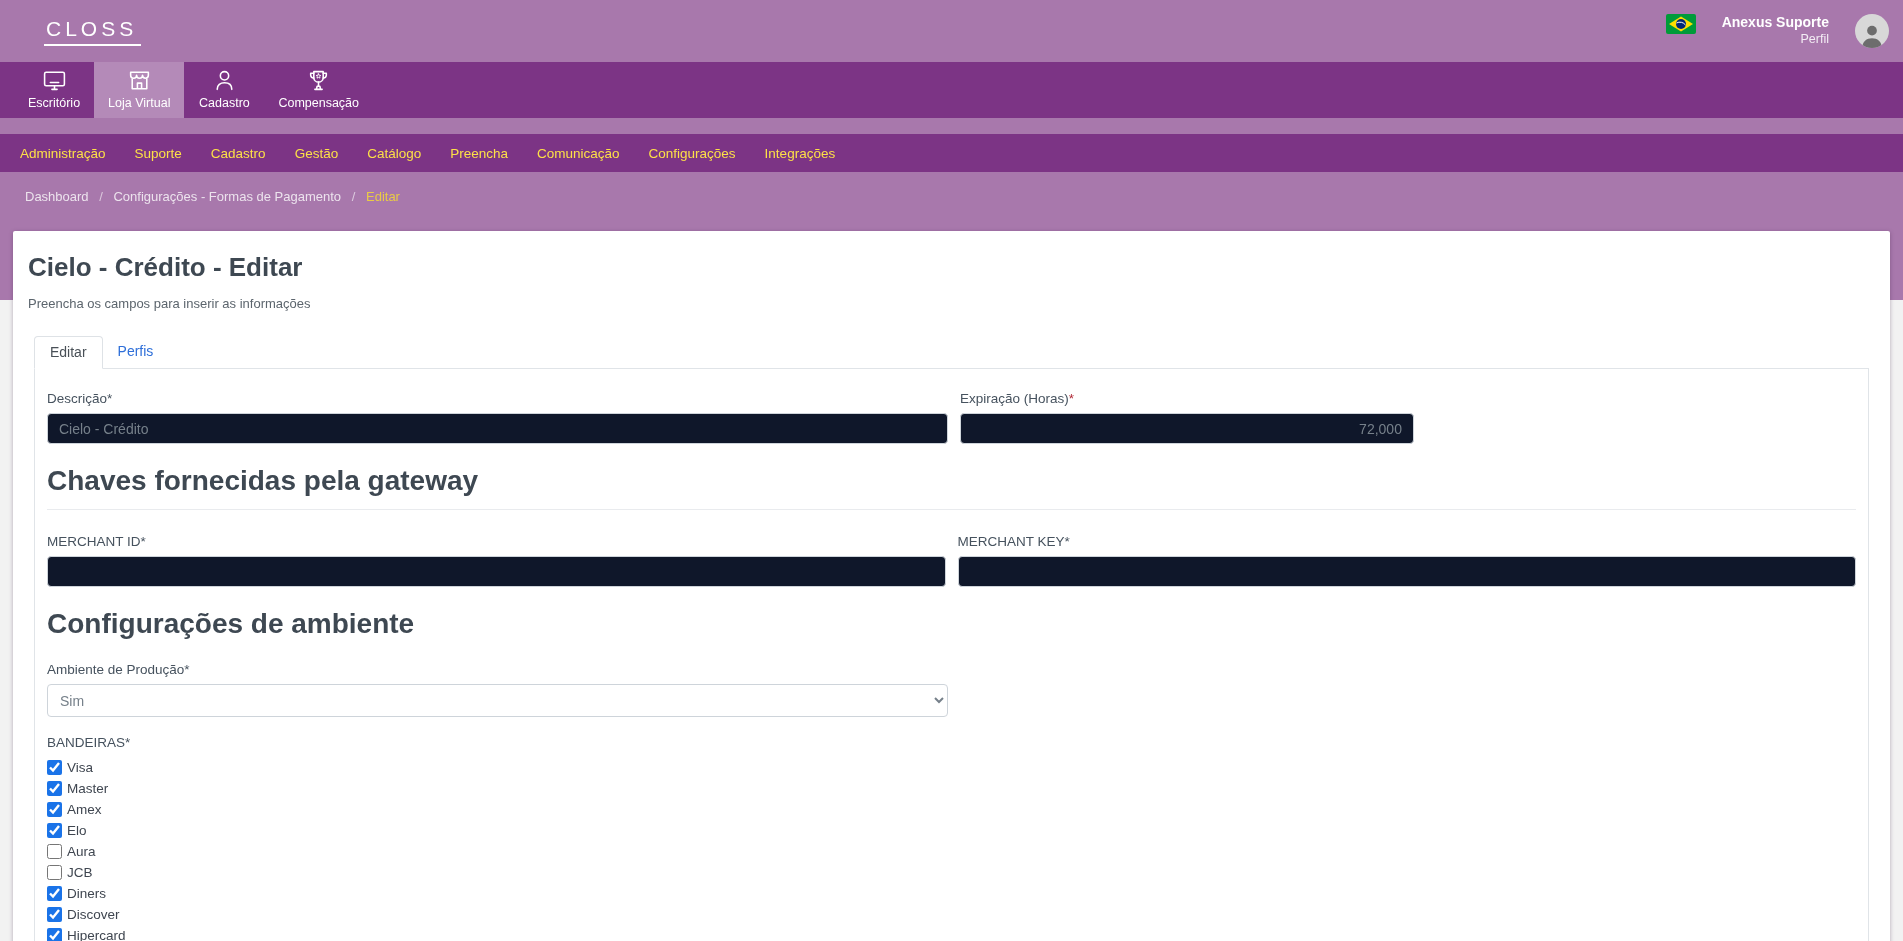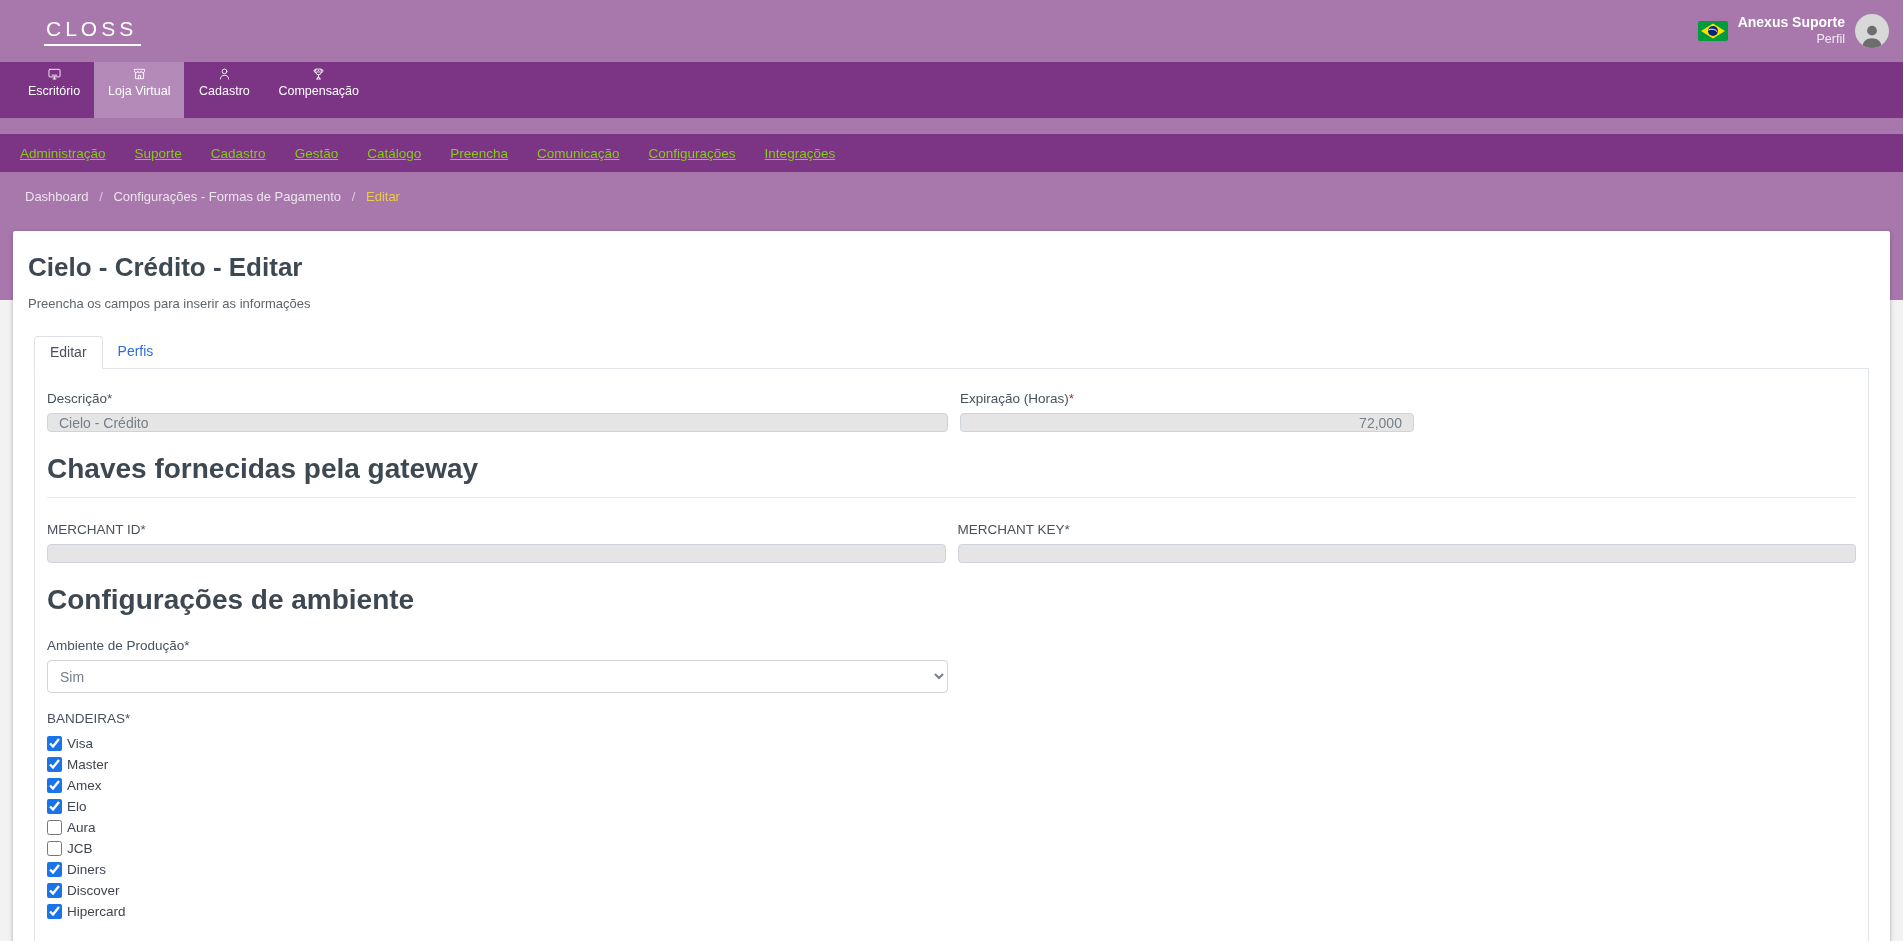--- a/index.html
+++ b/index.html
@@ -3,43 +3,43 @@
 <meta charset="utf-8">
 <style>
   * { margin:0; padding:0; box-sizing:border-box; }
   html,body { width:1903px; height:941px; overflow:hidden; background:#fff;
     font-family:"Liberation Sans","DejaVu Sans",sans-serif; }
 
   
   .topbar { height:62px; background:#a878ac; display:flex; align-items:center; }
   .logo { margin-left:44px; color:#fff; font-size:21px; font-weight:400;
     letter-spacing:4px; border-bottom:2px solid #fff; padding:0 4px 3px 2px; }
-  .top-right { margin-left:auto; margin-right:14px; display:flex; align-items:center; gap:10px; }
+  .top-right { margin-left:auto; margin-right:14px; display:flex; gap:26px; }
   .flag { width:30px; height:20px; border-radius:2px; overflow:hidden; display:block; }
   .userblock { text-align:right; color:#fff; line-height:1.25; }
   .username { font-size:14px; font-weight:bold; }
   .userlink { font-size:12.5px; color:#f3ecf4; }
   .avatar { width:34px; height:34px; border-radius:50%; background:#d8d8d8;
     display:flex; align-items:flex-end; justify-content:center; overflow:hidden; }
 
   
   .modulebar { height:56px; background:#7c3485; display:flex; align-items:stretch; padding-left:14px; }
-  .mod-tile { min-width:80px; padding:5px 14px 20px; display:flex; flex-direction:column;
+  .mod-tile { min-width:80px; padding:5px 14px 8px; display:flex; flex-direction:column;
     align-items:center; justify-content:center; gap:3px; color:#fff; cursor:pointer; }
   .mod-tile.active { background:#b48ab8; }
   .mod-tile svg { width:25px; height:25px; stroke:#fff; fill:none;
     stroke-width:1.5; stroke-linecap:round; stroke-linejoin:round; }
   .mod-label { font-size:12.5px; }
 
   .gapstrip { height:16px; background:#a878ac; }
 
   
   .menubar { height:38px; background:#7c3485; display:flex; align-items:center;
     gap:29px; padding-left:20px; }
-  .menu-item { color:#84cc16; font-size:13.5px; cursor:pointer;text-decoration:underline; }
+  .menu-item { color:#fde047; font-size:13.5px; cursor:pointer; }
 
   
   .contentband { position:relative; height:825px;
     background:linear-gradient(#a878ac 0 128px,#f2f2f2 128px); }
   .breadcrumb { padding:17px 0 0 25px; font-size:13px; color:#ece3ed; }
   .breadcrumb .bc-link { color:#ece3ed; cursor:pointer; }
   .breadcrumb .bc-sep { color:#dcc9de; margin:0 7px; }
   .breadcrumb .bc-current { color:#e9cb45; }
 
   .card { position:absolute; left:13px; right:13px; top:59px; bottom:-20px;
@@ -53,22 +53,22 @@
   .tab { font-size:14px; padding:7px 15px 8px; cursor:pointer; }
   .tab.active { color:#495057; background:#fff; border:1px solid #dee2e6;
     border-bottom:1px solid #fff; border-radius:4px 4px 0 0; margin-bottom:-1px; }
   .tab.inactive { color:#2e6fd9; }
   .tabbox { border:1px solid #e0e4e8; margin:0 6px; padding:22px 12px 40px;
     position:relative; z-index:1; min-height:560px; }
 
   
   .frm-label { display:block; font-size:13.5px; color:#46525e; margin-bottom:7px; }
   .req { color:#b02a37; }
-  .frm-input { width:100%; height:19px; border:1px solid #ced4da; border-radius:4px;
-    padding:0 11px; font-size:14px; color:#76808a; background:#e5e5e5;
+  .frm-input { width:100%; height:31px; border:1px solid #ced4da; border-radius:4px;
+    padding:0 11px; font-size:14px; color:#76808a; background:#0f172a;
     font-family:"Liberation Sans","DejaVu Sans",sans-serif; outline:none; }
   .num { text-align:right; }
   .row1 { display:grid; grid-template-columns:49.8% 25.1%; column-gap:12px; }
   .row2 { display:grid; grid-template-columns:1fr 1fr; column-gap:12px; }
   .section-h { font-size:28px; font-weight:bold; color:#3e4852; margin-top:21px; }
   .rule { border:none; border-top:1px solid #e9ebee; margin:12px 0 24px; }
   .mt { margin-top:22px; }
   .frm-select { width:49.8%; height:33px; border:1px solid #ced4da; border-radius:4px;
     padding:0 8px; font-size:14px; color:#76808a; background:#fff;
     font-family:"Liberation Sans","DejaVu Sans",sans-serif; outline:none; display:block; }

